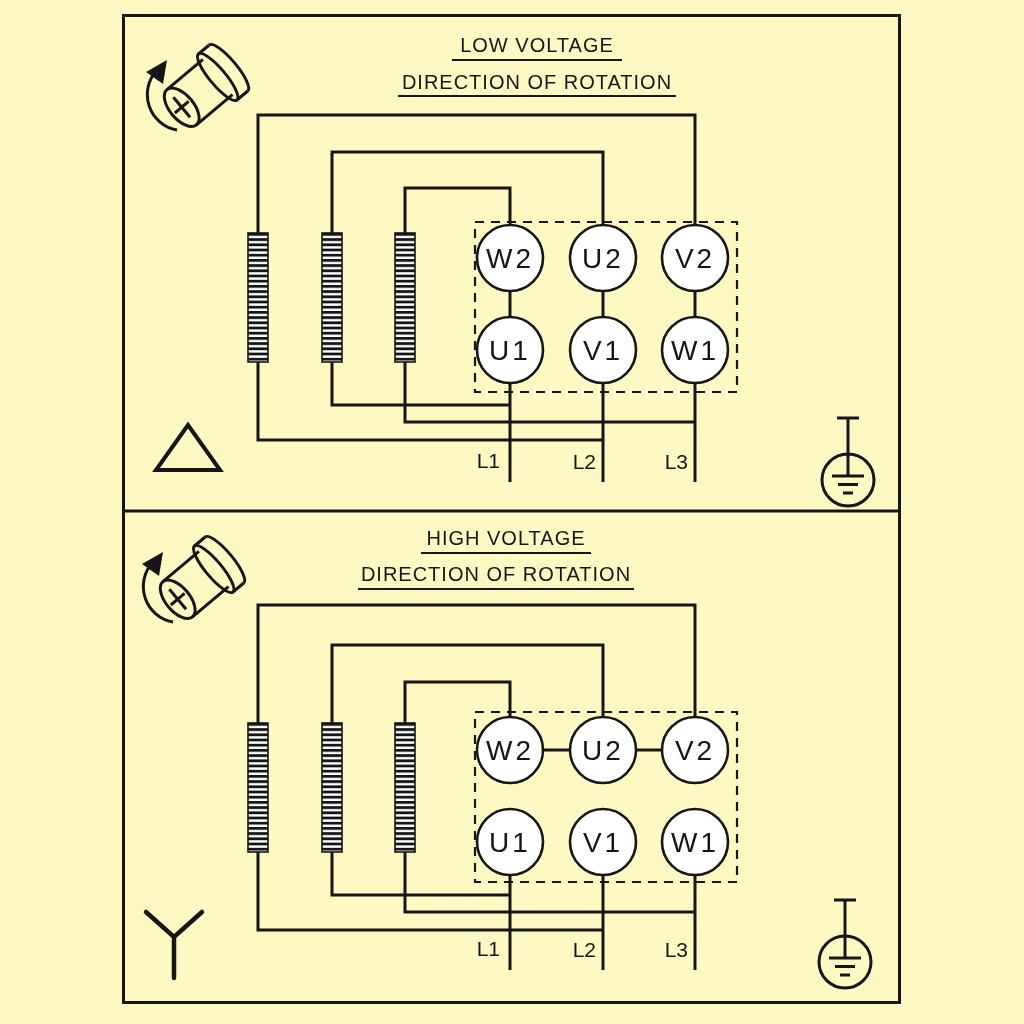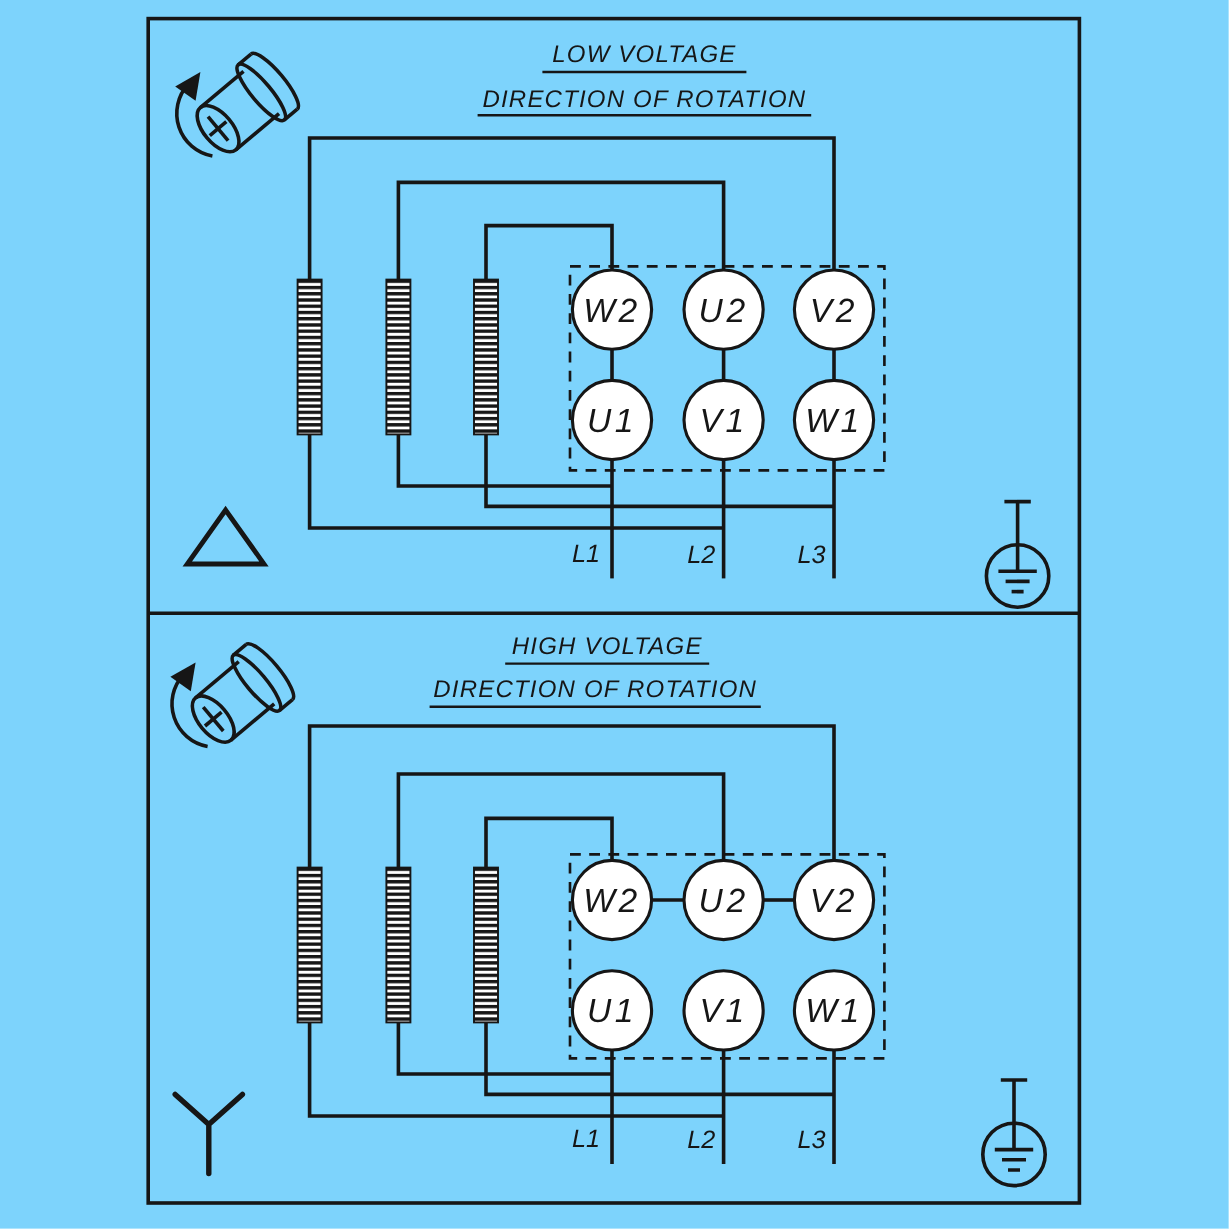--- a/index.html
+++ b/index.html
@@ -4,23 +4,22 @@
 <style>
   html, body {
     margin: 0; padding: 0;
     width: 1024px; height: 1024px;
     background: #ffffff;
     overflow: hidden;
   }
   .stage {
     position: relative;
     width: 1024px; height: 1024px;
-    background: #7dd3fc;
+    background: #fef9c3;
     font-family: "Liberation Sans", sans-serif;
-    font-style: italic;
   }
   svg { display: block; }
   svg text { fill: #161616; font-family: "Liberation Sans", sans-serif; }
   .title     { font-size: 20px; letter-spacing: 1px; text-anchor: middle; }
   .termlabel { font-size: 28px; letter-spacing: 3px; text-anchor: middle; }
   .leadlabel { font-size: 21px; text-anchor: end; }
   .wire   { stroke: #161616; stroke-width: 3; fill: none; }
   .thin   { stroke: #161616; stroke-width: 2; }
   .frame  { stroke: #161616; stroke-width: 3; fill: none; }
   .dashed { stroke: #161616; stroke-width: 2.2; fill: none; stroke-dasharray: 9 7; }

